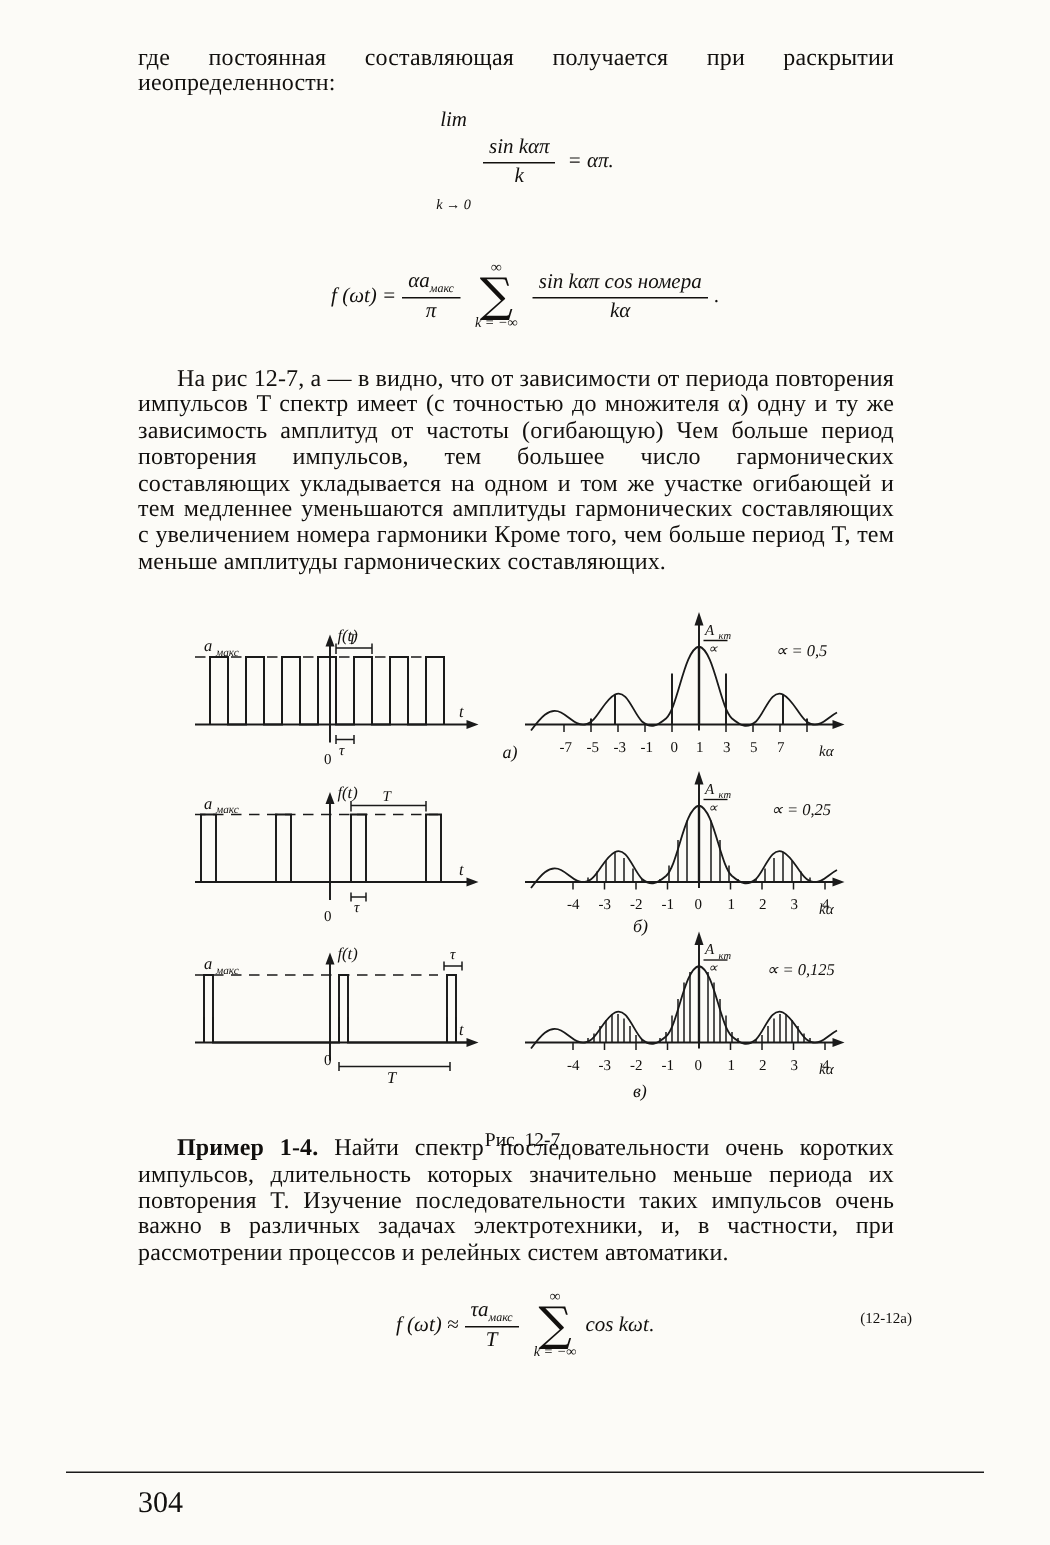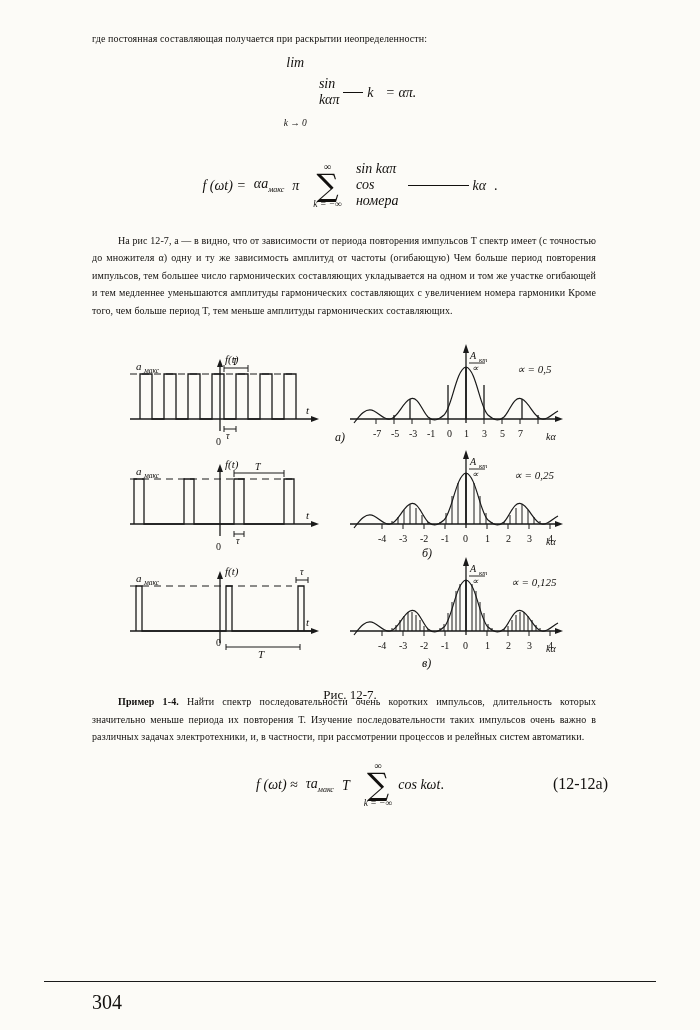--- a/index.html
+++ b/index.html
@@ -23,21 +23,21 @@
     background: #fcfbf7;
   }
   .content {
     position: absolute;
     left: 92px;
     top: 30px;
     width: 516px;
   }
   p.par {
     margin: 0 12px 0 0;
-    font-size: 10px;
+    font-size: 16px;
     line-height: 17.4px;
     text-align: justify;
     text-indent: 26px;
     letter-spacing: 0.1px;
   }
   p.noindent { text-indent: 0; }
   .gap-s { height: 9px; }
   .gap-m { height: 16px; }
   .gap-l { height: 22px; }
 
@@ -45,55 +45,56 @@
   .formula {
     display: flex;
     justify-content: center;
     align-items: center;
     font-family: "Liberation Serif", serif;
     font-size: 14px;
   }
   .ital { font-style: italic; }
   .frac {
     display: inline-flex;
-    flex-direction: row;
+    flex-direction: column;
     align-items: center;
     vertical-align: middle;
     margin: 0 4px;
   }
   .frac .num { padding: 0 4px 1px 4px; }
   .frac .bar {
     width: 100%;
     height: 1px;
     background: #12100e;
   }
   .frac .den { padding: 1px 4px 0 4px; }
   .lim {
     display: inline-flex;
     flex-direction: column;
     align-items: center;
     margin-right: 4px;
     line-height: 1.05;
+    gap: 44px;
   }
   .lim .lim-top { font-size: 14px; }
-  .lim .lim-bot { font-size: 9.5px; margin-top: 48px; }
+  .lim .lim-bot { font-size: 9.5px; }
   .bigsum {
     display: inline-flex;
     flex-direction: column;
     align-items: center;
     line-height: 1;
     margin: 0 6px;
   }
   .bigsum .sum-top { font-size: 10px; margin-bottom: -2px;}
   .bigsum .sigma { font-size: 31px; font-family: "DejaVu Serif", serif; }
   .bigsum .sum-bot { font-size: 9.5px; margin-top: -1px; }
   .eqnum {
     position: absolute;
     right: 0;
-    font-size: 16px;
+    font-size: 10px;
   }
   .formula-wrap { position: relative; }
 
   
   .figure {
     position: relative;
     width: 516px;
     height: 330px;
     margin: 0 auto;
   }

